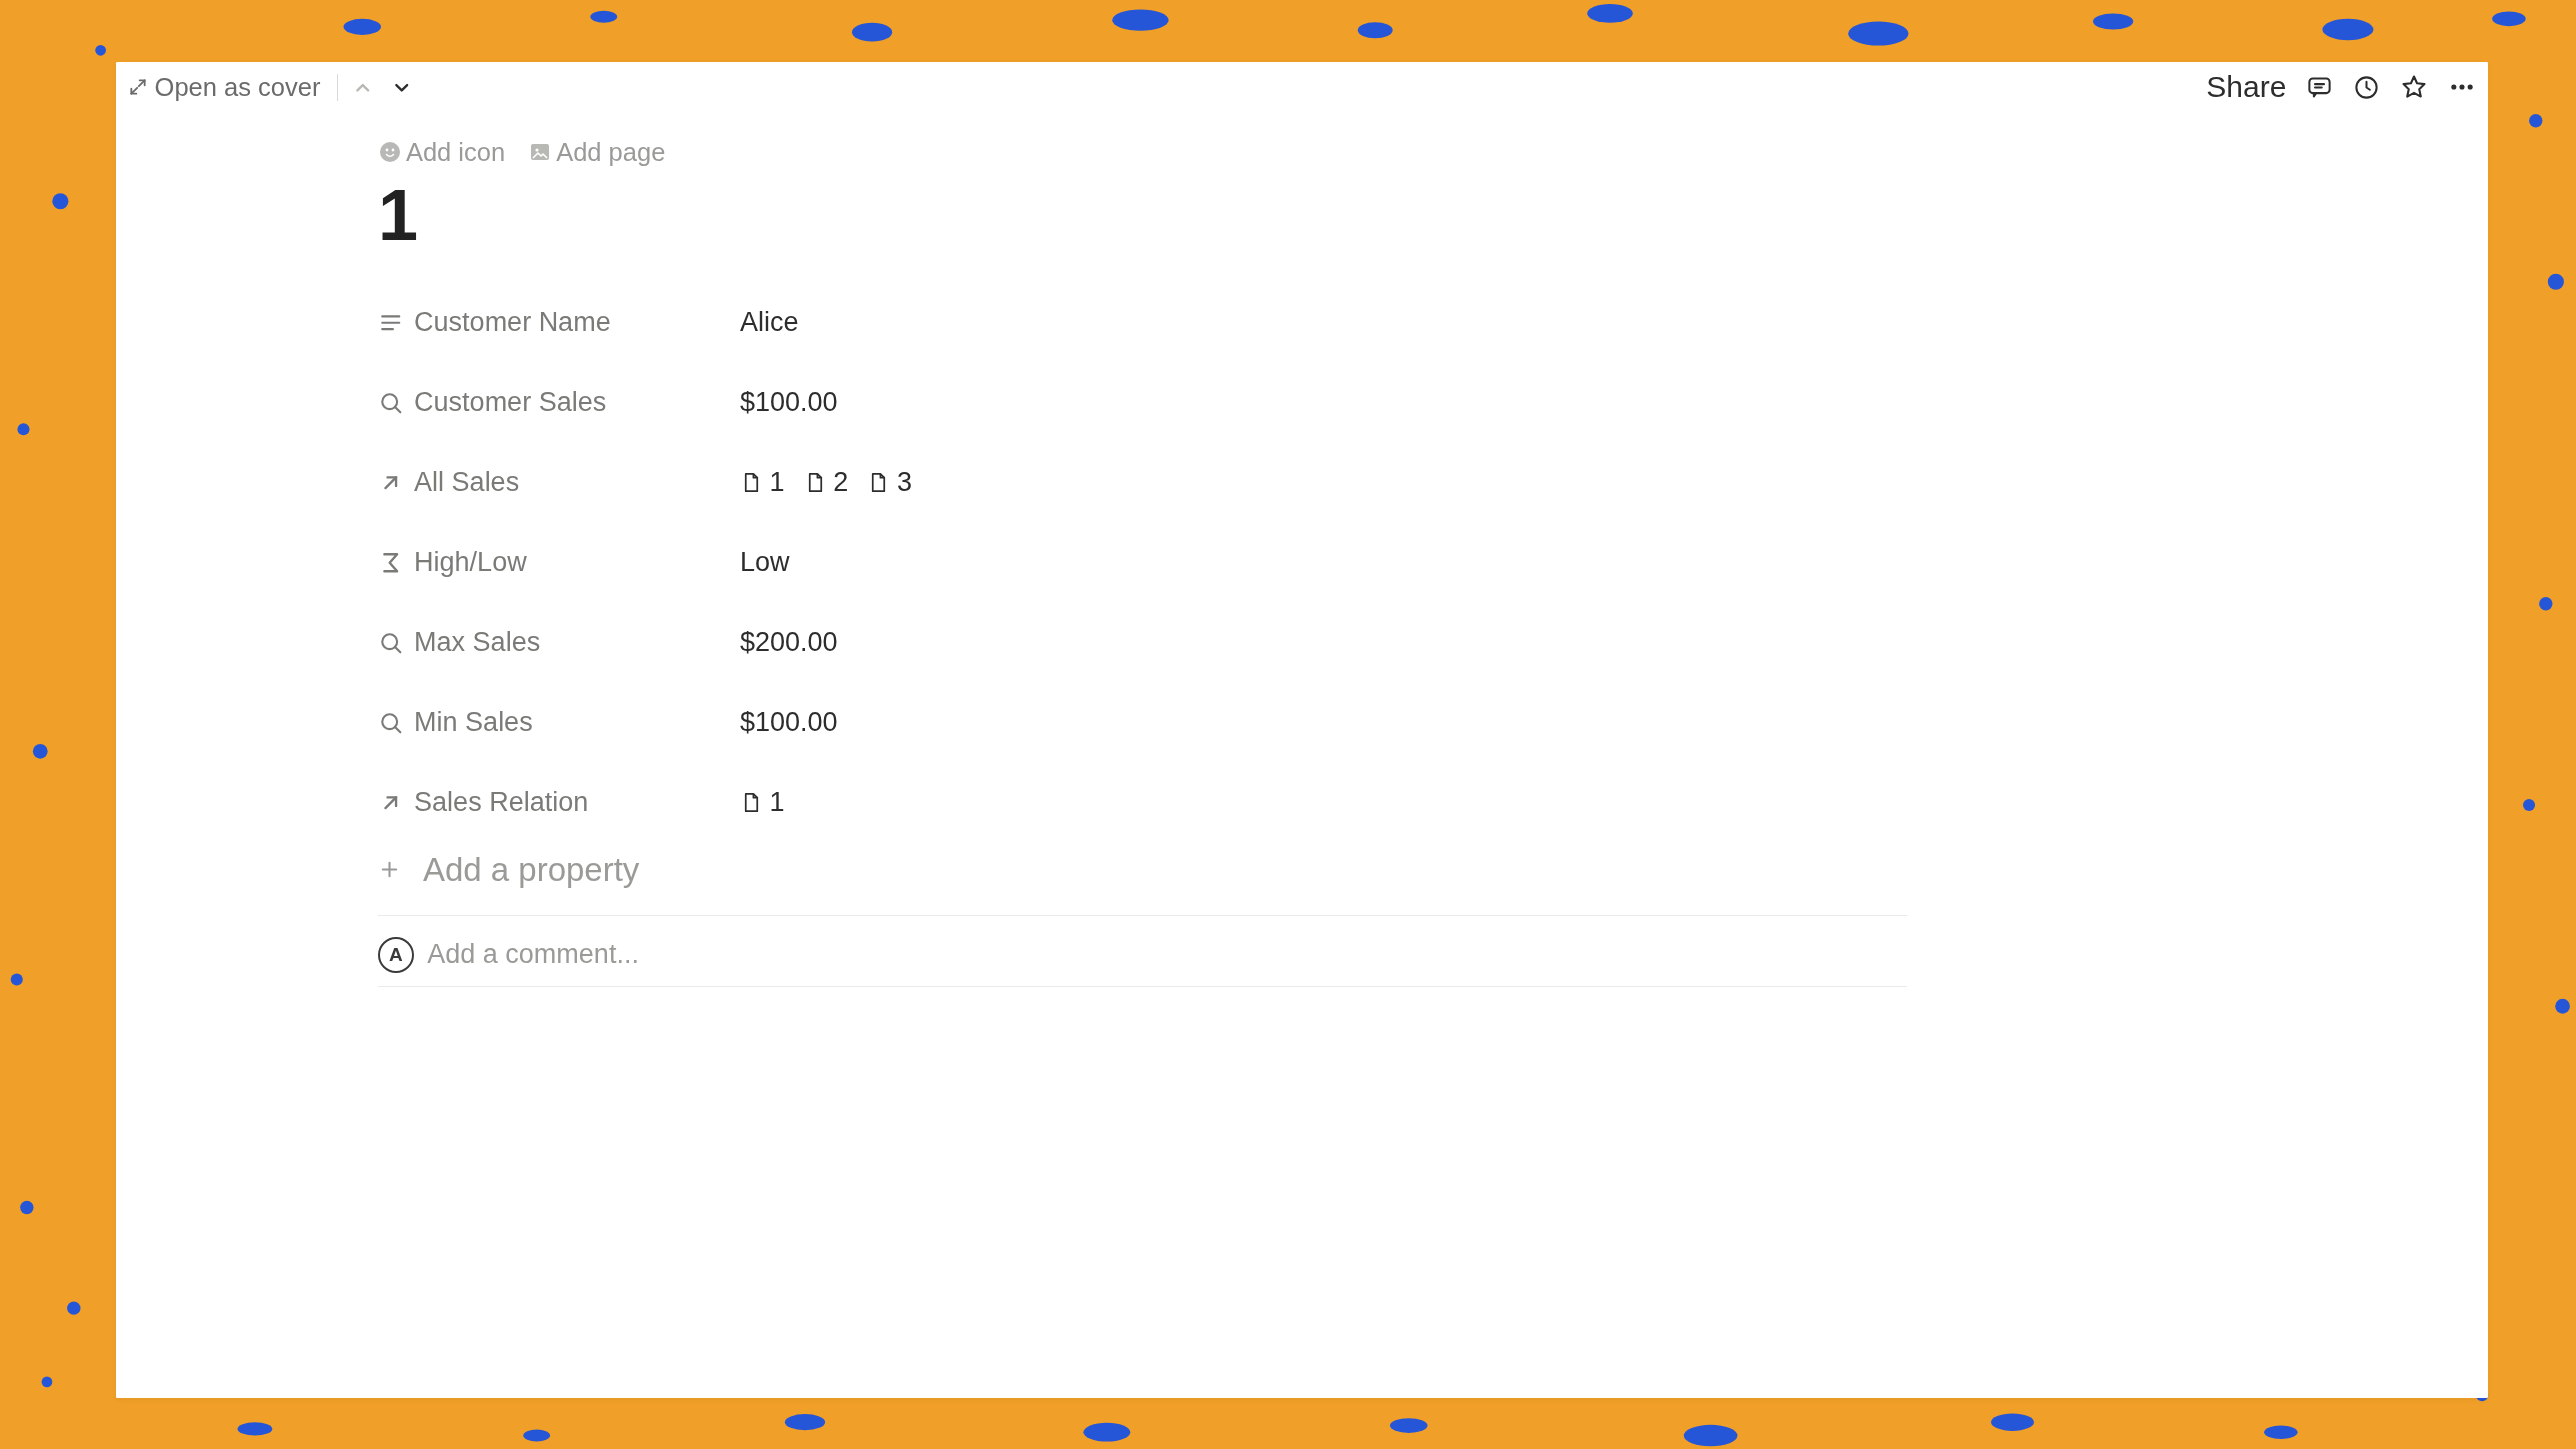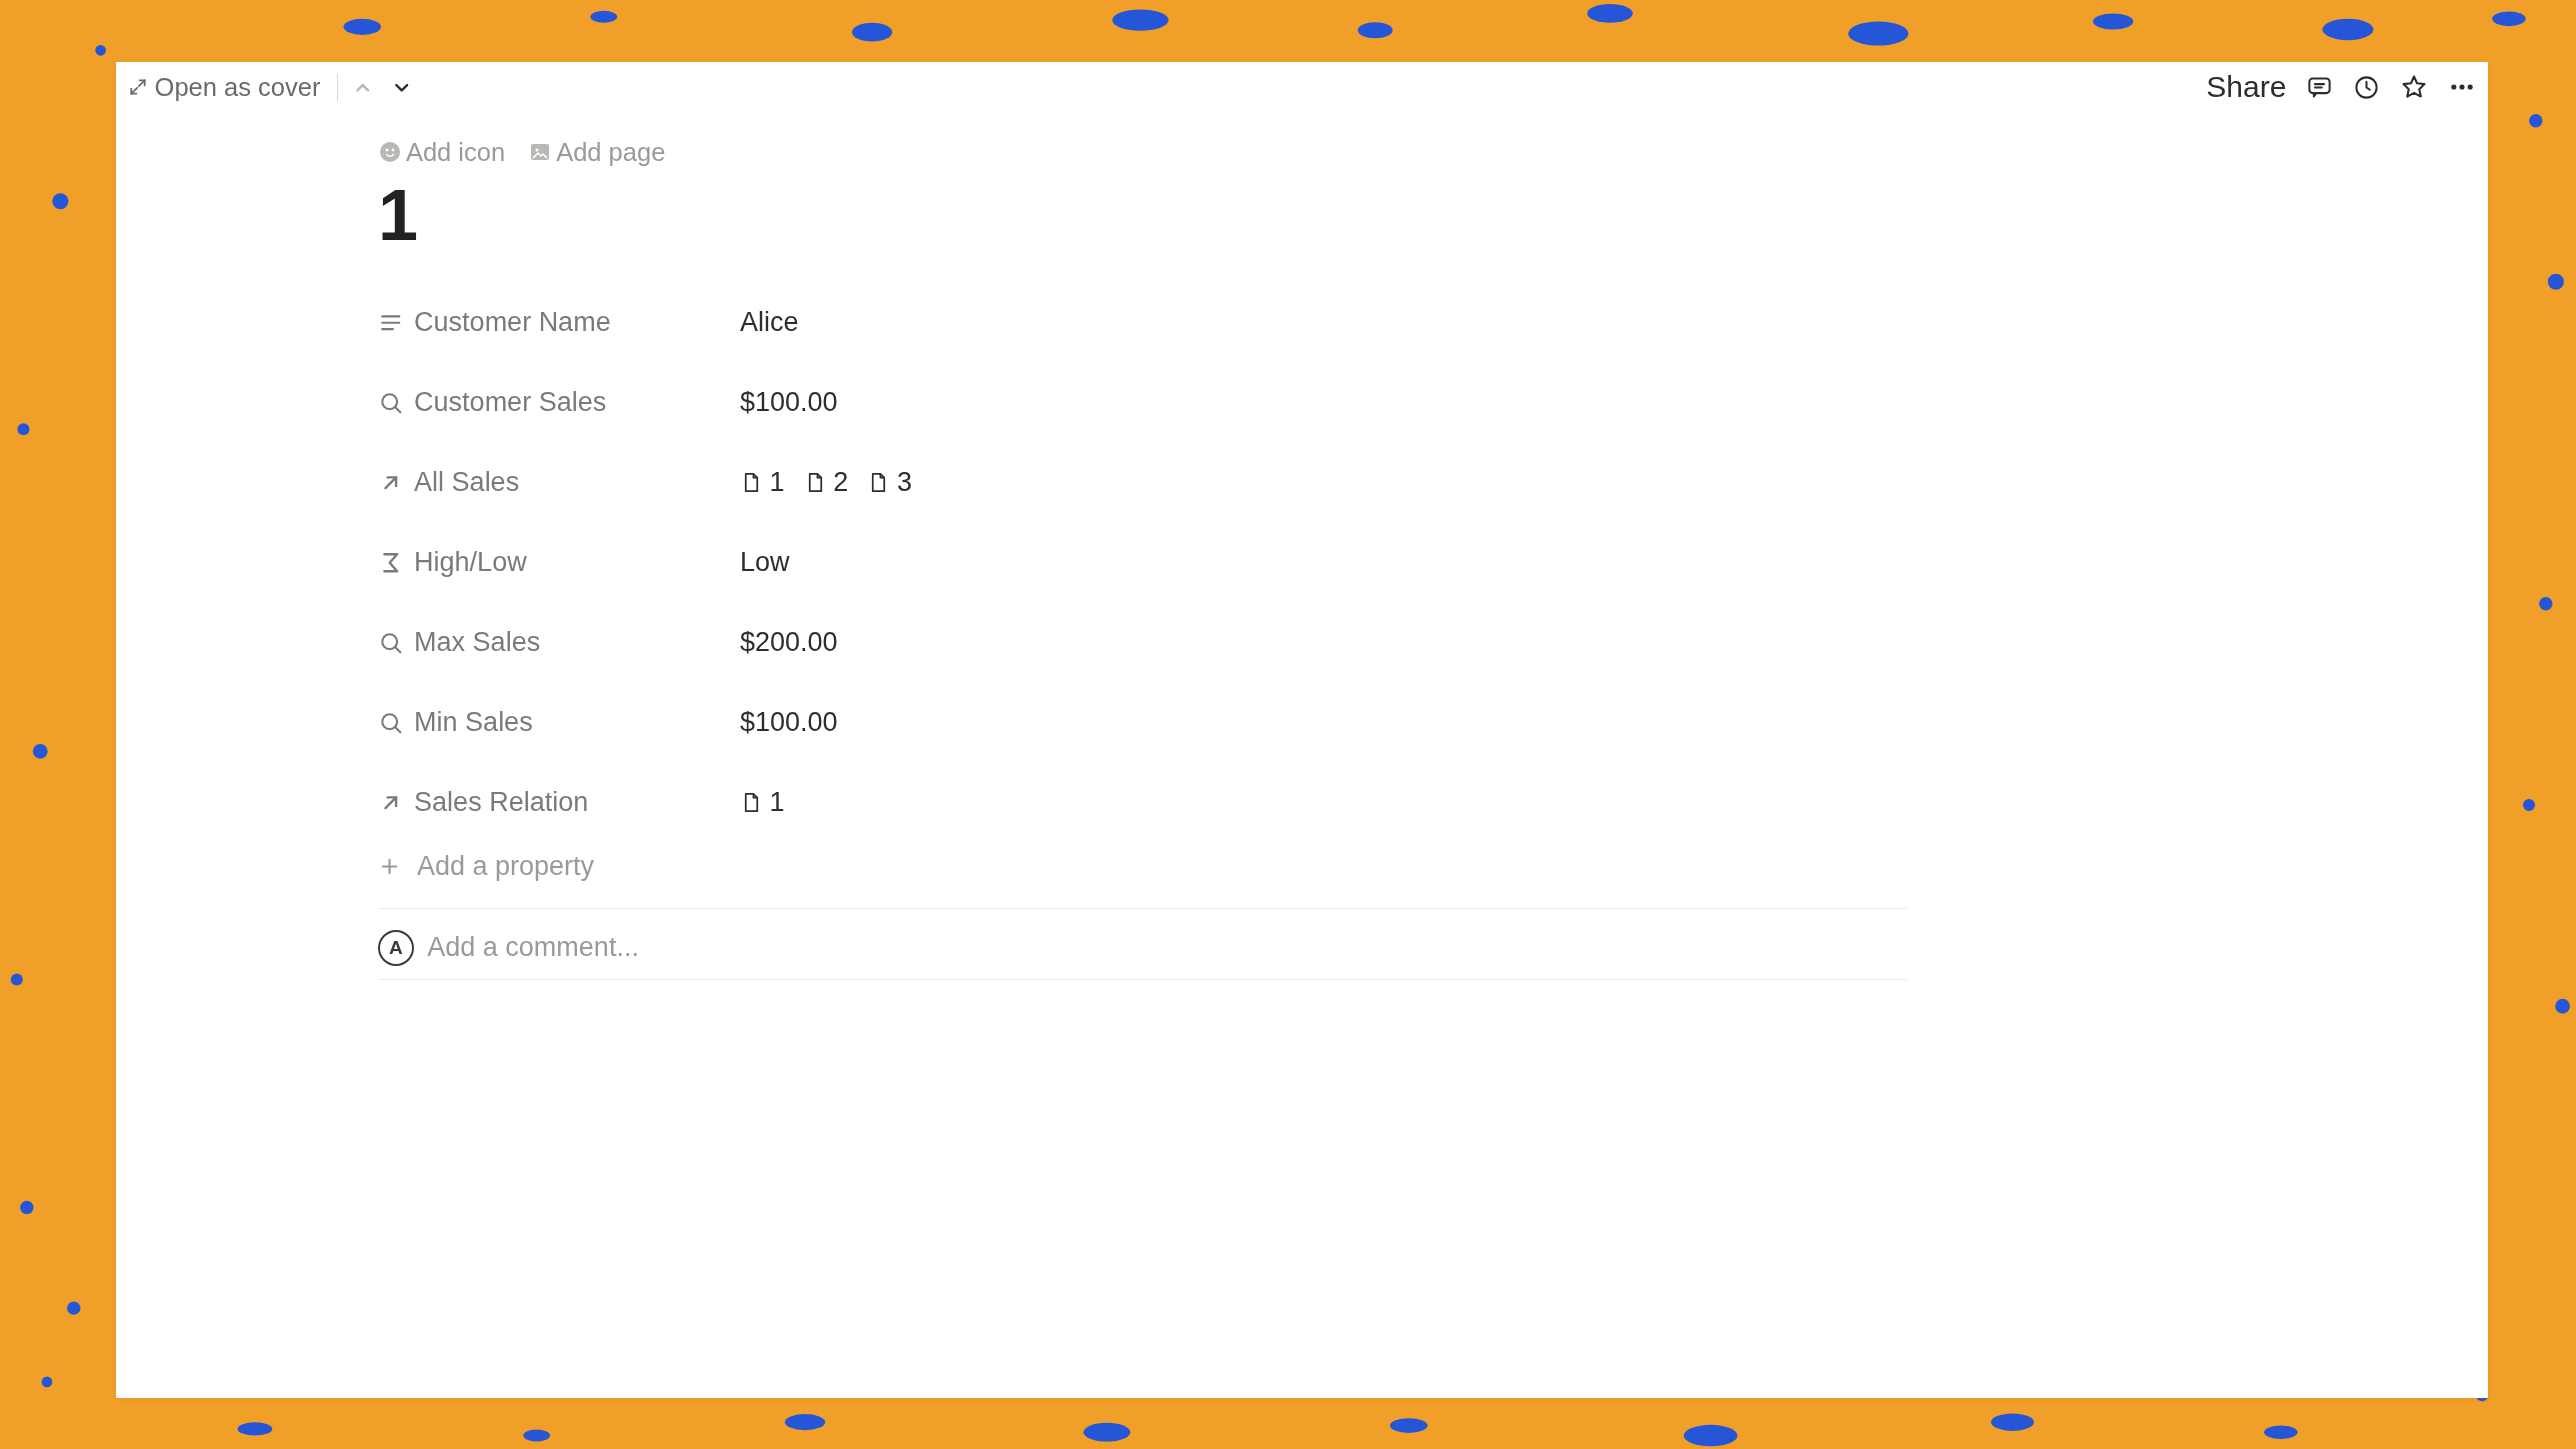--- a/index.html
+++ b/index.html
@@ -147,23 +147,23 @@
   .page-chip {
     display: inline-flex;
     align-items: center;
     gap: 6.7px;
     cursor: pointer;
     color: #2d2d2d;
   }
   .add-property {
     display: flex;
     align-items: center;
-    gap: 16px;
+    gap: 22px;
     color: #9a9a97;
-    font-size: 27px;
+    font-size: 33px;
     padding: 16px 0 19px 0;
     cursor: pointer;
   }
   .divider {
     height: 0.7px;
     background: #eceae6;
     margin-top: 6.7px;
   }
   .comment-row {
     display: flex;

